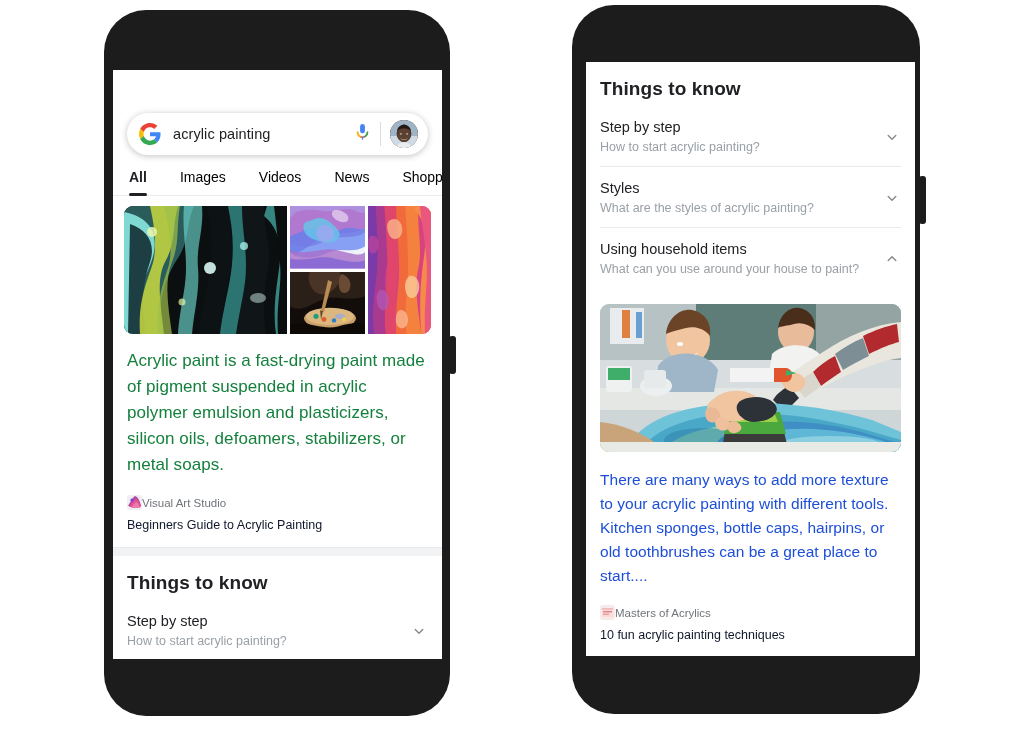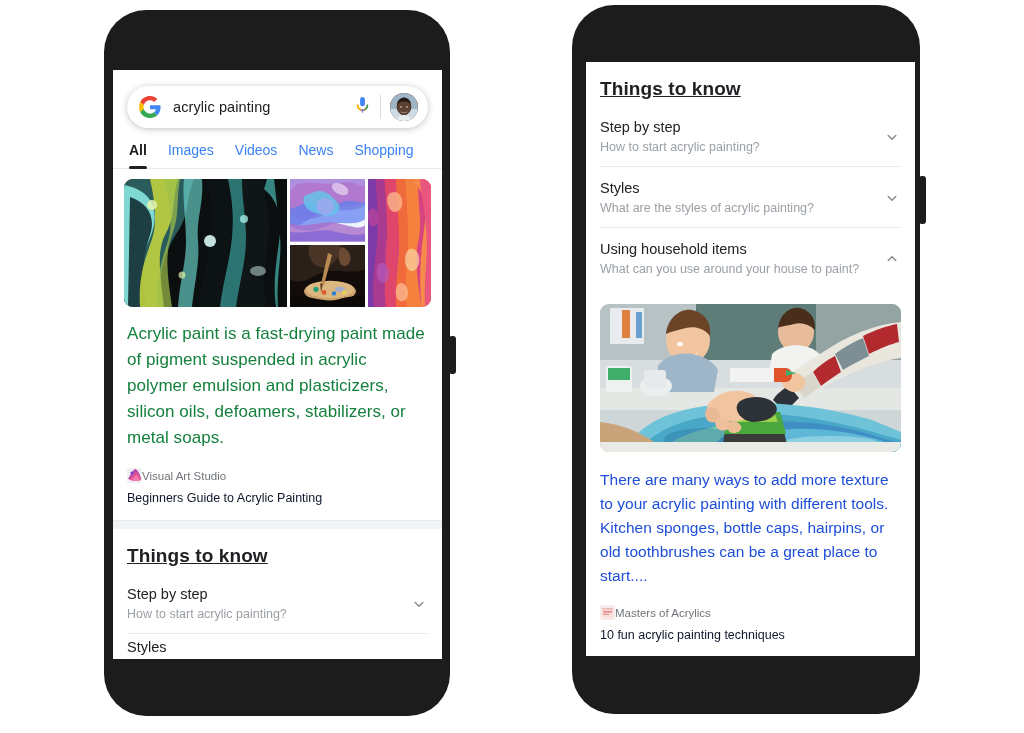--- a/index.html
+++ b/index.html
@@ -26,44 +26,45 @@
   .screen.s1 { left: 113px; top: 70px; width: 329px; height: 589px; }
   .screen.s2 { left: 586px; top: 62px; width: 329px; height: 594px; }
 
   
   .search-wrap { padding: 16px 14px 0 14px; }
   .search-bar {
     display: flex; align-items: center;
     height: 42px; border-radius: 24px; background: #fff;
     box-shadow: 0 1px 6px rgba(32,33,36,.28);
     padding: 0 10px 0 12px;
+    margin-top: 27px;
   }
   .g-logo { width: 22px; height: 22px; flex: 0 0 22px; }
   .search-text {
     flex: 1; margin-left: 12px;
     font-size: 14.5px; color: #202124; letter-spacing: .1px;
     white-space: nowrap; overflow: hidden;
   }
   .mic { width: 17px; height: 22px; flex: 0 0 17px; margin-right: 9px; }
   .divider-v { width: 1px; height: 24px; background: #dadce0; margin-right: 9px; }
   .avatar {
     width: 28px; height: 28px; border-radius: 50%;
     flex: 0 0 28px; overflow: hidden; background: #5b3a2a;
     position: relative;
   }
   .avatar svg { display:block; }
 
   
   .tabs {
-    display: flex; align-items: flex-end; gap: 21px;
+    display: flex; align-items: flex-end; gap: 33px;
     padding: 14px 16px 0 16px;
     border-bottom: 1px solid #ebebeb;
   }
   .tab {
-    font-size: 14px; color: #3b82f6; padding-bottom: 10px;
+    font-size: 14px; color: #000000; padding-bottom: 10px;
     position: relative; white-space: nowrap;
   }
   .tab.active { color: #202124; font-weight: bold; }
   .tab.active::after {
     content: ""; position: absolute; left: 0; right: 0; bottom: -1px;
     height: 3px; background: #202124; border-radius: 2px;
   }
 
   
   .kp-card { background: #fff; padding: 10px 0 0 0; }
@@ -88,21 +89,21 @@
   .src-name { font-size: 11.5px; color: #70757a; margin-left: 0; }
   .src-link {
     display: block; margin-top: 8px;
     font-size: 12.5px; color: #0f172a; text-decoration: none;
   }
   .card-gap { height: 9px; background: #f1f3f4; margin-top: 15px;
               border-top: 1px solid #e8eaed; }
 
   
   .ttk { background: #fff; padding: 16px 14px 0 14px; }
-  .ttk-title { font-size: 19px; font-weight: bold; color: #202124; letter-spacing: .1px; text-decoration: underline; }
+  .ttk-title { font-size: 19px; font-weight: bold; color: #202124; letter-spacing: .1px; }
   .ttk-list { margin-top: 6px; }
   .ttk-item {
     display: flex; align-items: center; justify-content: space-between;
     padding: 13px 0 12px 0; border-bottom: 1px solid #ebebeb;
   }
   .ttk-item:last-child { border-bottom: none; }
   .ttk-item.no-rule { border-bottom: none; }
   .ttk-q { font-size: 14.5px; font-weight: normal; color: #202124; }
   .ttk-sub { font-size: 12.5px; color: #9aa0a6; margin-top: 5px; }
   .chev { width: 18px; height: 18px; flex: 0 0 18px; opacity: .75; }

